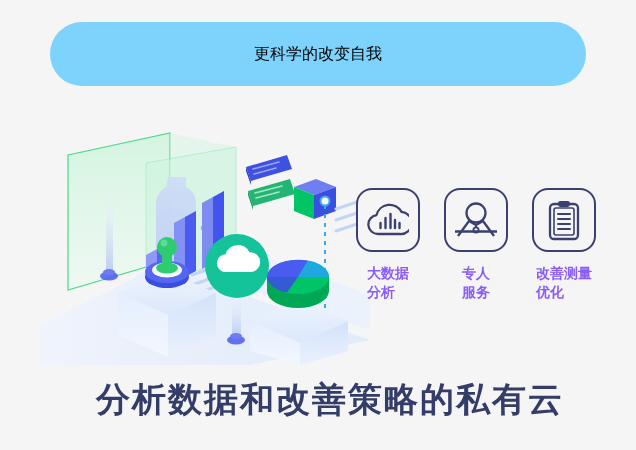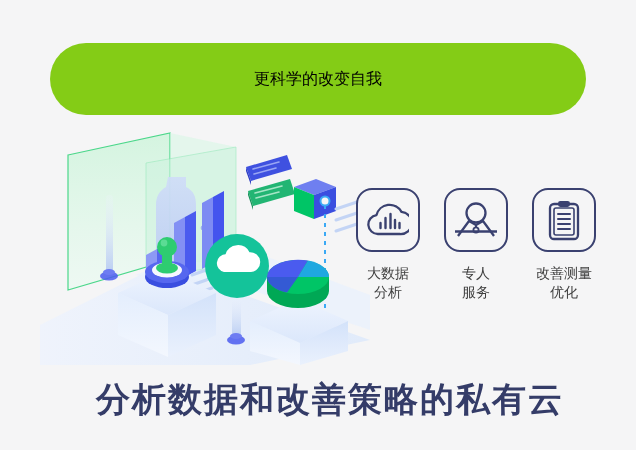--- a/index.html
+++ b/index.html
@@ -8,24 +8,24 @@
     background:#f5f5f6;
     font-family:"Liberation Sans","DejaVu Sans",sans-serif;
     position:relative;
     overflow:hidden;
   }
 
   
   #header-banner{
     position:absolute;
     left:50px; top:22px;
-    width:536px; height:72px;
-    background:#84cc16;
+    width:536px; height:64px;
+    background:#7dd3fc;
     border-radius:36px;
-    display:flex; align-items:center; justify-content:center;margin-top:21px;
+    display:flex; align-items:center; justify-content:center;
   }
 
   
   #illustration{
     position:absolute;
     left:40px; top:125px;
     width:330px; height:240px;
   }
   #illustration svg{ display:block; }
 
@@ -45,25 +45,25 @@
   }
   .feature-icon{
     width:64px; height:64px;
     border:2px solid #3a4170;
     border-radius:16px;
     display:flex; align-items:center; justify-content:center;
     background:#f5f5f6;
   }
   .feature-label{
     margin-top:12px;
-    color:#404040;
+    color:#8b5cf6;
     font-size:14px;
-    font-weight:normal;
+    font-weight:bold;
     line-height:1.35;
-    text-align:center;
+    text-align:left;
     white-space:pre-line;
   }
 
   
   #footer-tagline{
     position:absolute;
     left:12px; top:382px;
     width:636px;
     text-align:center;
     color:#343c68;

